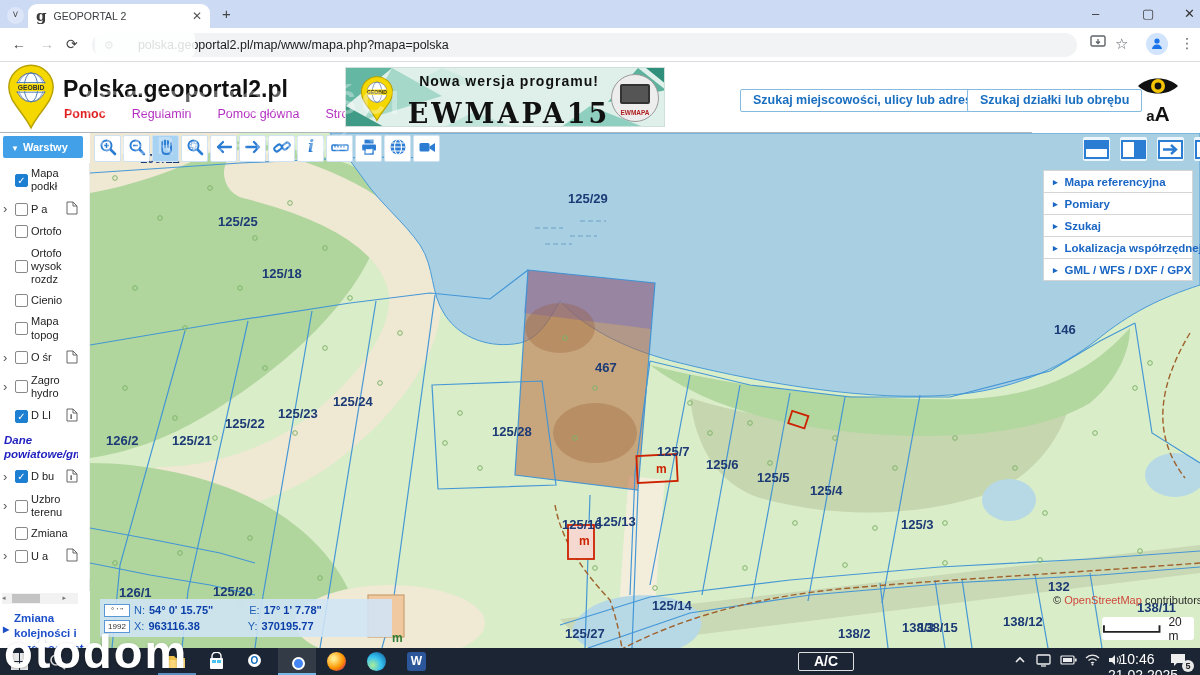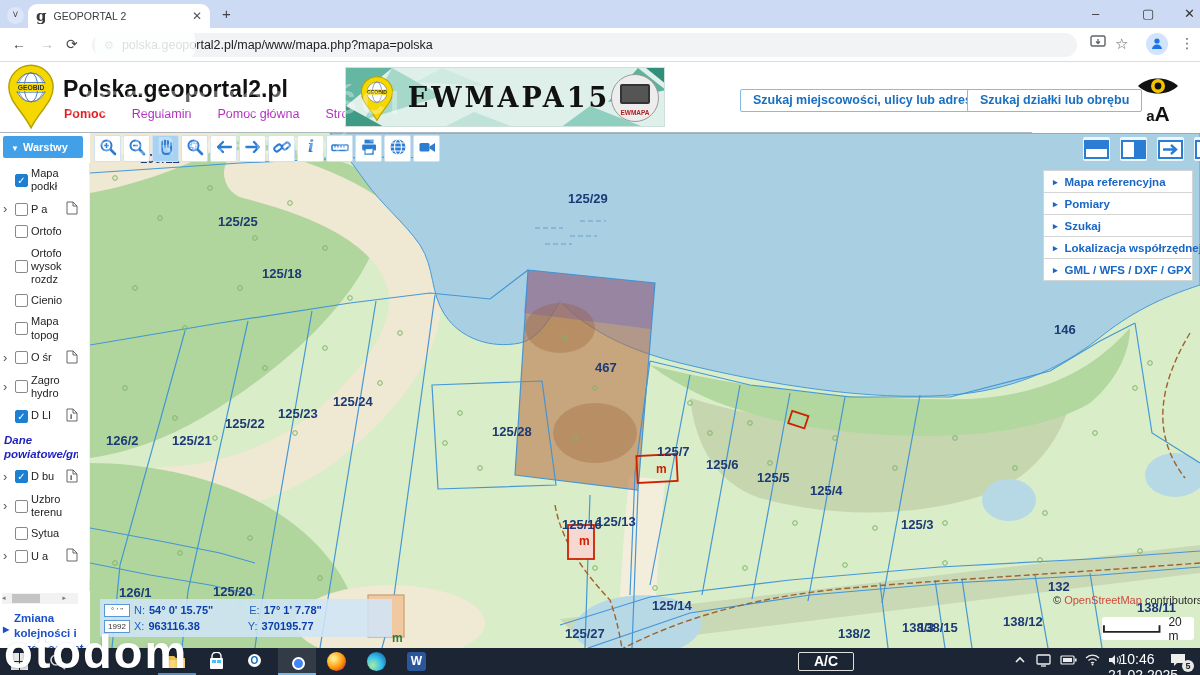--- a/index.html
+++ b/index.html
@@ -15,21 +15,21 @@
        border-radius:9px 9px 0 0;display:flex;align-items:center;padding:0 8px;gap:7px;}
   .tab .fav{font:bold 15px "DejaVu Serif",serif;color:#3a3a3a;}
   .tab .ttl{font-size:10.5px;color:#3c4043;flex:1;white-space:nowrap;overflow:hidden;}
   .tab .cls{color:#555;font-size:12px;}
   .newtab{position:absolute;left:222px;top:5px;color:#444;font-size:15px;}
   .winctl{position:absolute;top:6px;color:#333;font-size:13px;}
   .urlrow{position:absolute;left:0;top:28px;width:1200px;height:34px;background:#fff;
           border-bottom:1px solid #dadce0;}
   .nav{position:absolute;top:8px;font-size:14px;color:#444;}
   .omnibox{position:absolute;left:92px;top:5px;width:985px;height:24px;background:#f1f3f4;
-           border-radius:12px;display:flex;align-items:center;padding:0 12px;gap:8px;}
+           border-radius:12px;display:flex;align-items:center;padding:0 12px;gap:24px;}
   .omnibox .site-ico{color:#5f6368;font-size:11px;}
   .omnibox .url{font-size:12.5px;color:#202124;}
   .urlicons{position:absolute;top:7px;font-size:13px;color:#5f6368;}
   .avatar{position:absolute;left:1146px;top:5px;width:22px;height:22px;border-radius:50%;
           background:#d2e3fc;text-align:center;}
   .avatar svg{margin-top:3px;}
 
   
   .header{position:absolute;left:0;top:62px;width:1032px;height:71px;background:#fff;
           border-bottom:1px solid #aeb6c0;}
@@ -237,20 +237,21 @@
         <polygon points="300,0 320,0 320,16" fill="#2f8f7a"></polygon>
       </svg>
       <svg class="pin" style="left:12px;top:8px;" width="38" height="46" viewBox="0 0 56 68">
         <path d="M28,66 C19,48 5,39 5,24 a23,23 0 1 1 46,0 c0,15 -14,24 -23,42 z" fill="#f5d800" stroke="#b7a100" stroke-width="1.5"></path>
         <circle cx="28" cy="24" r="15" fill="#fff" stroke="#777"></circle>
         <ellipse cx="28" cy="24" rx="7" ry="15" fill="none" stroke="#4a7ab5" stroke-width="1"></ellipse>
         <rect x="12" y="20" width="32" height="8" fill="#f5d800"></rect>
         <text x="28" y="27" text-anchor="middle" font-size="7.5" font-weight="bold" fill="#333">GEOBID</text>
       </svg>
       <div class="txt">
+        <div class="l1">Nowa wersja programu!</div>
         <div class="l2">EWMAPA15</div>
       </div>
       <div class="badge">
         <span class="scr"></span>
         <span class="bl">EWMAPA</span>
       </div>
     </div>
 
     <div class="searchbtn" style="left:740px;">Szukaj miejscowości, ulicy lub adresu</div>
     <div class="searchbtn" style="left:967px;">Szukaj działki lub obrębu</div>
@@ -338,21 +339,21 @@
             </svg></span>
         </div>
         <div class="lrow">
           <span class="chev">›</span>
           <span class="cb"></span>
           <span class="lab">Uzbro terenu</span>
         </div>
         <div class="lrow">
           <span class="chev"></span>
           <span class="cb"></span>
-          <span class="lab">Sytua</span>
+          <span class="lab">Zmiana</span>
         </div>
         <div class="lrow">
           <span class="chev">›</span>
           <span class="cb"></span>
           <span class="lab">U a</span>
           <span class="fic"><svg width="12" height="14" viewBox="0 0 12 14">
               <path d="M1,1 h6 l4,4 v8 h-10 z" fill="#fff" stroke="#666"></path>
               <path d="M7,1 v4 h4" fill="none" stroke="#666"></path>
             </svg></span>
         </div>

